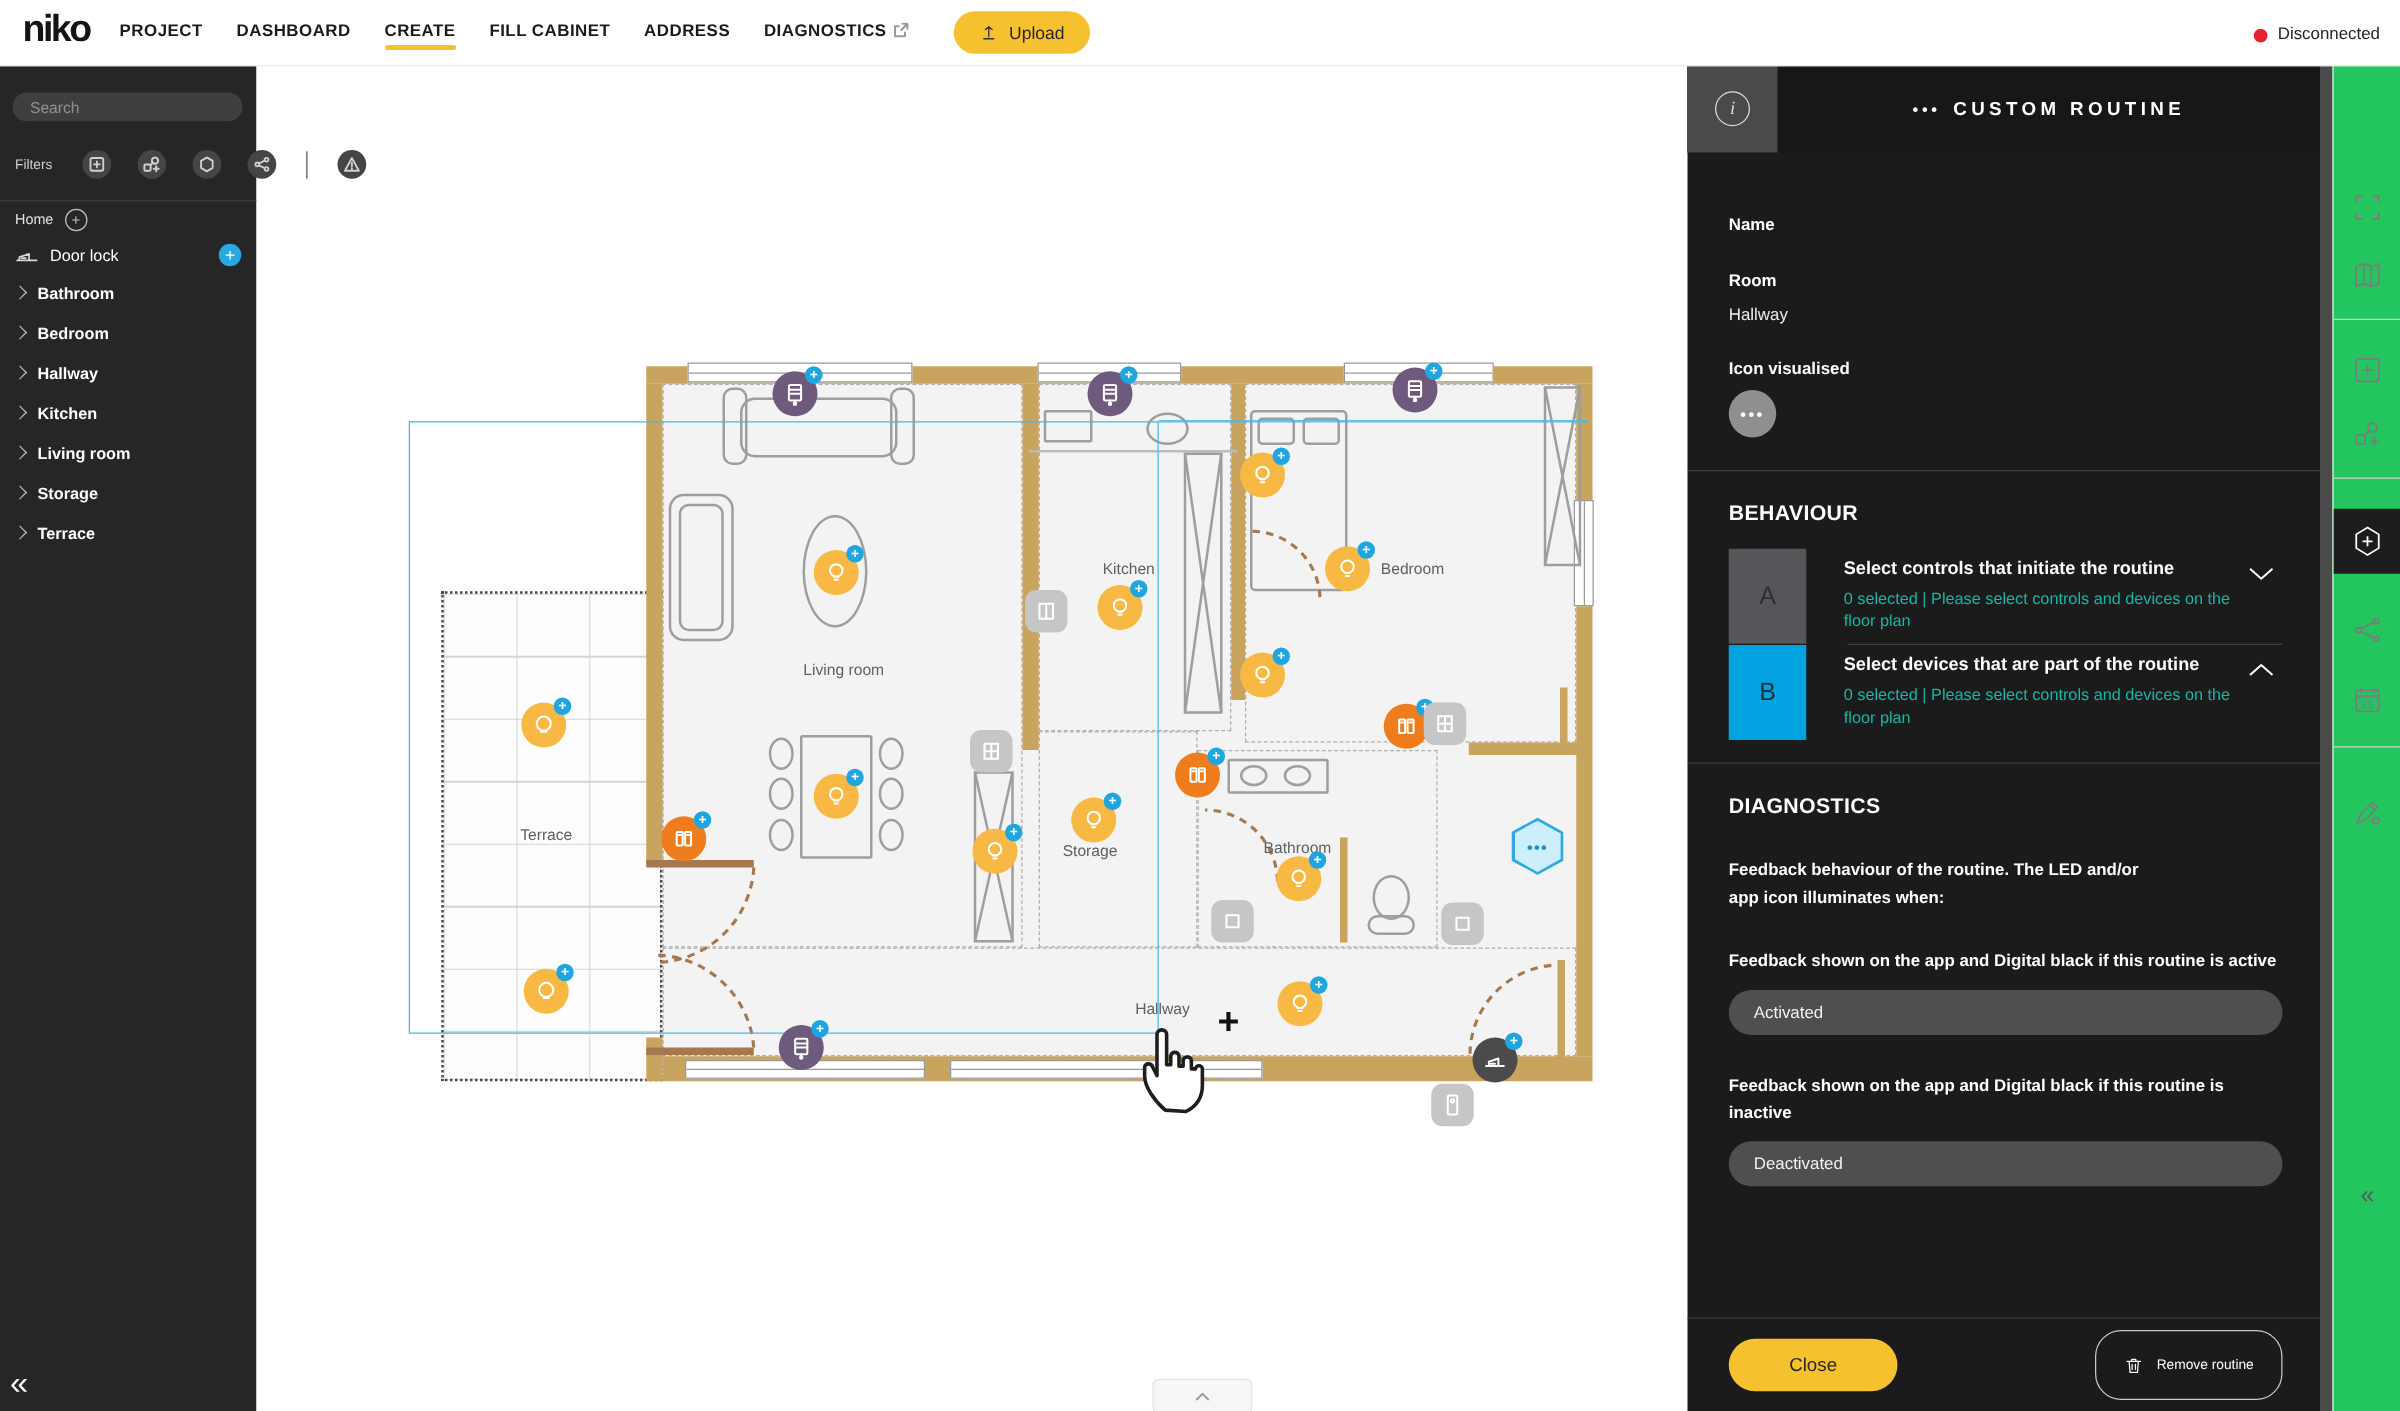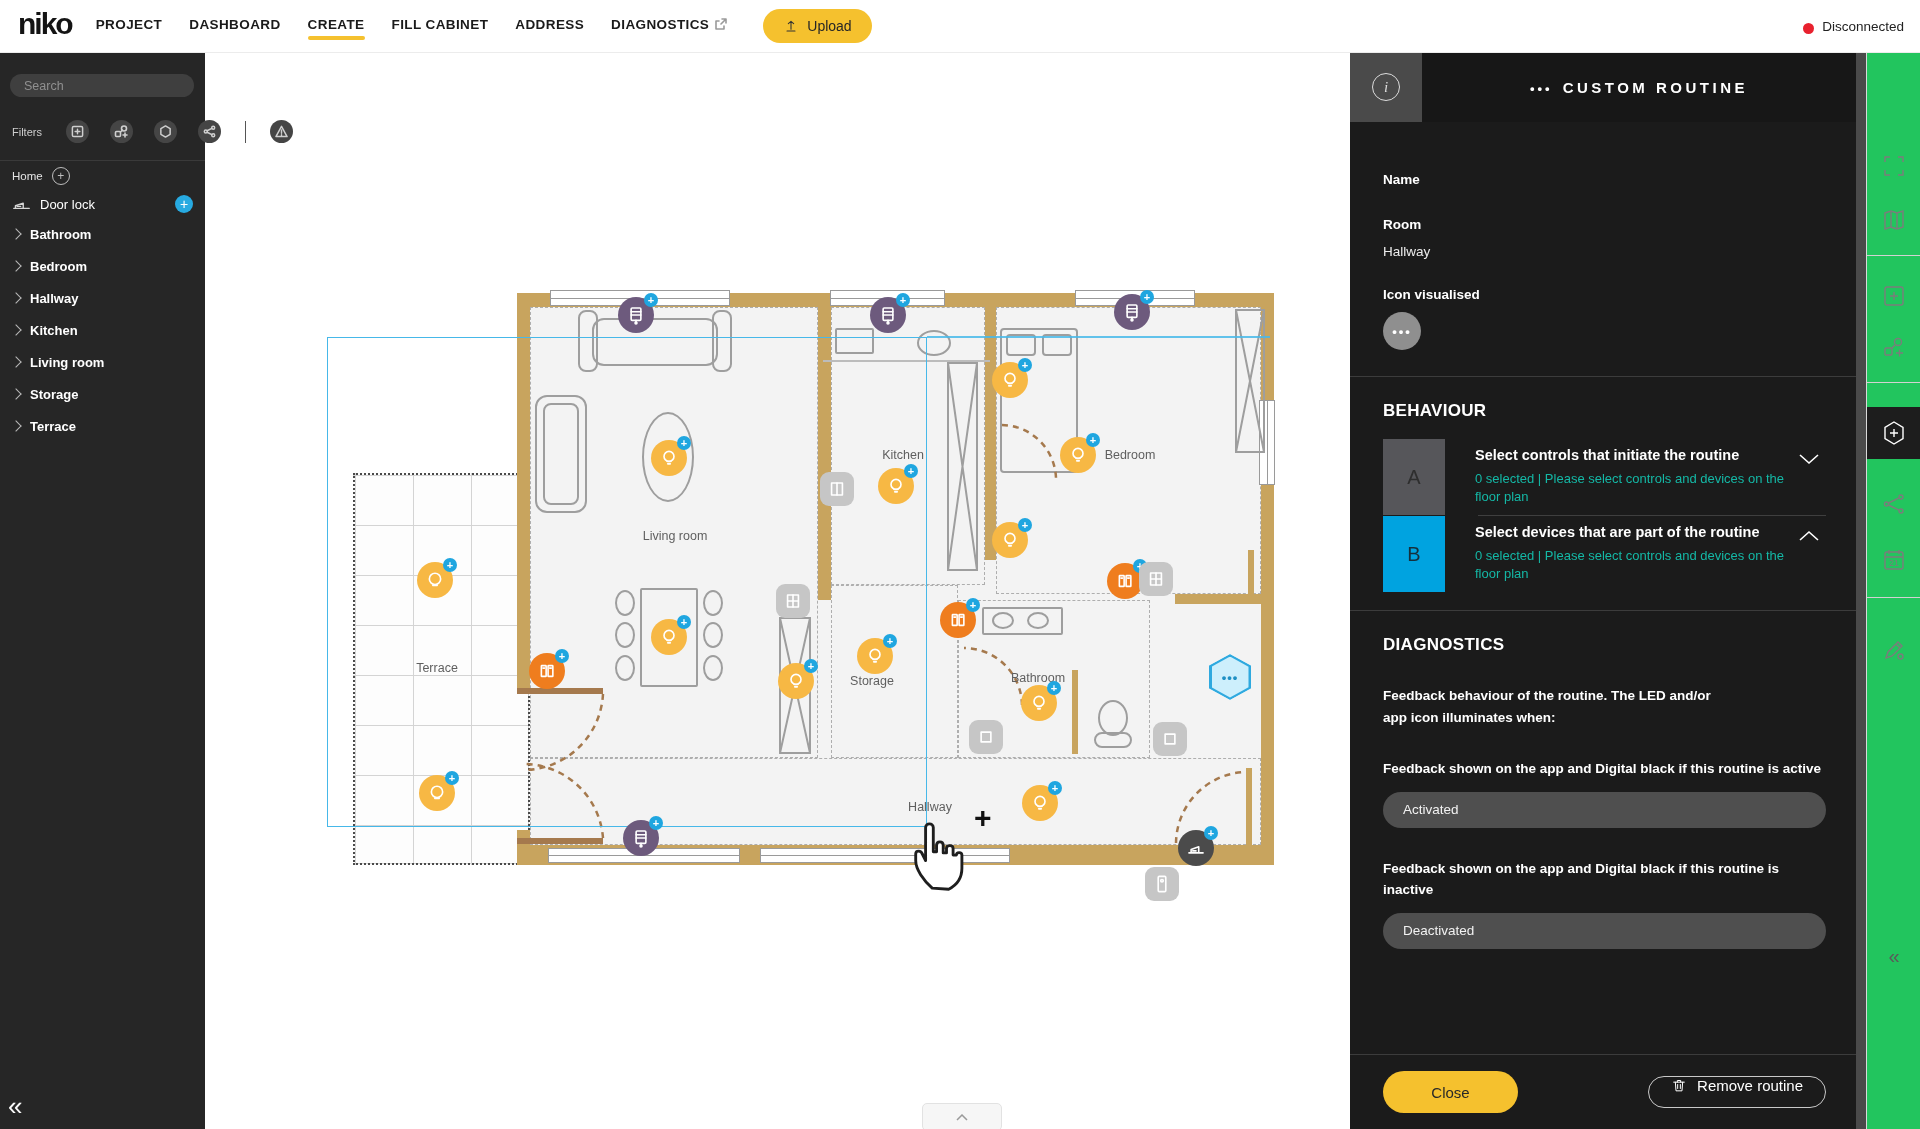--- a/index.html
+++ b/index.html
@@ -114,22 +114,22 @@
   .b-chev{position:absolute;right:6px;top:14px;}
   .b-chev svg{stroke:#fff;stroke-width:1.6;fill:none;}
   .row-div{height:1px;background:#3f3f3f;margin-left:95px;}
   .para-lbl{font-size:13.5px;font-weight:700;line-height:1.6;margin-top:30px;}
   .pill{margin-top:0;}
   .mt12{margin-top:12px;}
   .p-footer{position:absolute;left:0;right:0;bottom:0;height:75px;border-top:1px solid #3c3c3c;
             display:flex;align-items:center;padding:0 30px 0 33px;box-sizing:border-box;}
   .close-btn{width:135px;height:42px;border-radius:21px;background:#f5c12e;border:none;font-family:inherit;
              font-size:15px;color:#282828;cursor:pointer;}
-  .remove-btn{margin-left:auto;height:32px;border-radius:21px;background:transparent;border:1px solid #c9c9c9;
-              display:flex;align-items:flex-start;gap:10px;padding:0 22px;font-family:inherit;font-size:15px;color:#fff;cursor:pointer;}
+  .remove-btn{margin-left:auto;height:56px;border-radius:21px;background:transparent;border:1px solid #c9c9c9;
+              display:flex;align-items:center;gap:10px;padding:0 22px;font-family:inherit;font-size:11px;color:#fff;cursor:pointer;}
   .remove-btn svg{stroke:#fff;fill:none;stroke-width:1.5;}
   #p-scroll{position:absolute;left:1856px;top:52px;width:10px;bottom:0;background:#4a4a4a;z-index:21;}
 
   
   #rtoolbar{position:absolute;left:1866px;top:52px;width:54px;bottom:0;background:#22c55e;border-left:1px solid #dadada;z-index:25;}
   .rt-item{position:absolute;left:0;width:54px;height:52px;display:flex;align-items:center;justify-content:center;cursor:pointer;}
   .rt-item svg{stroke:#7c7c7c;fill:none;stroke-width:1.4;}
   .rt-item.active{background:#1d1d1d;}
   .rt-item.active svg{stroke:#fff;}
   .rt-div{position:absolute;left:0;width:54px;height:1px;background:#d2d2d2;}

